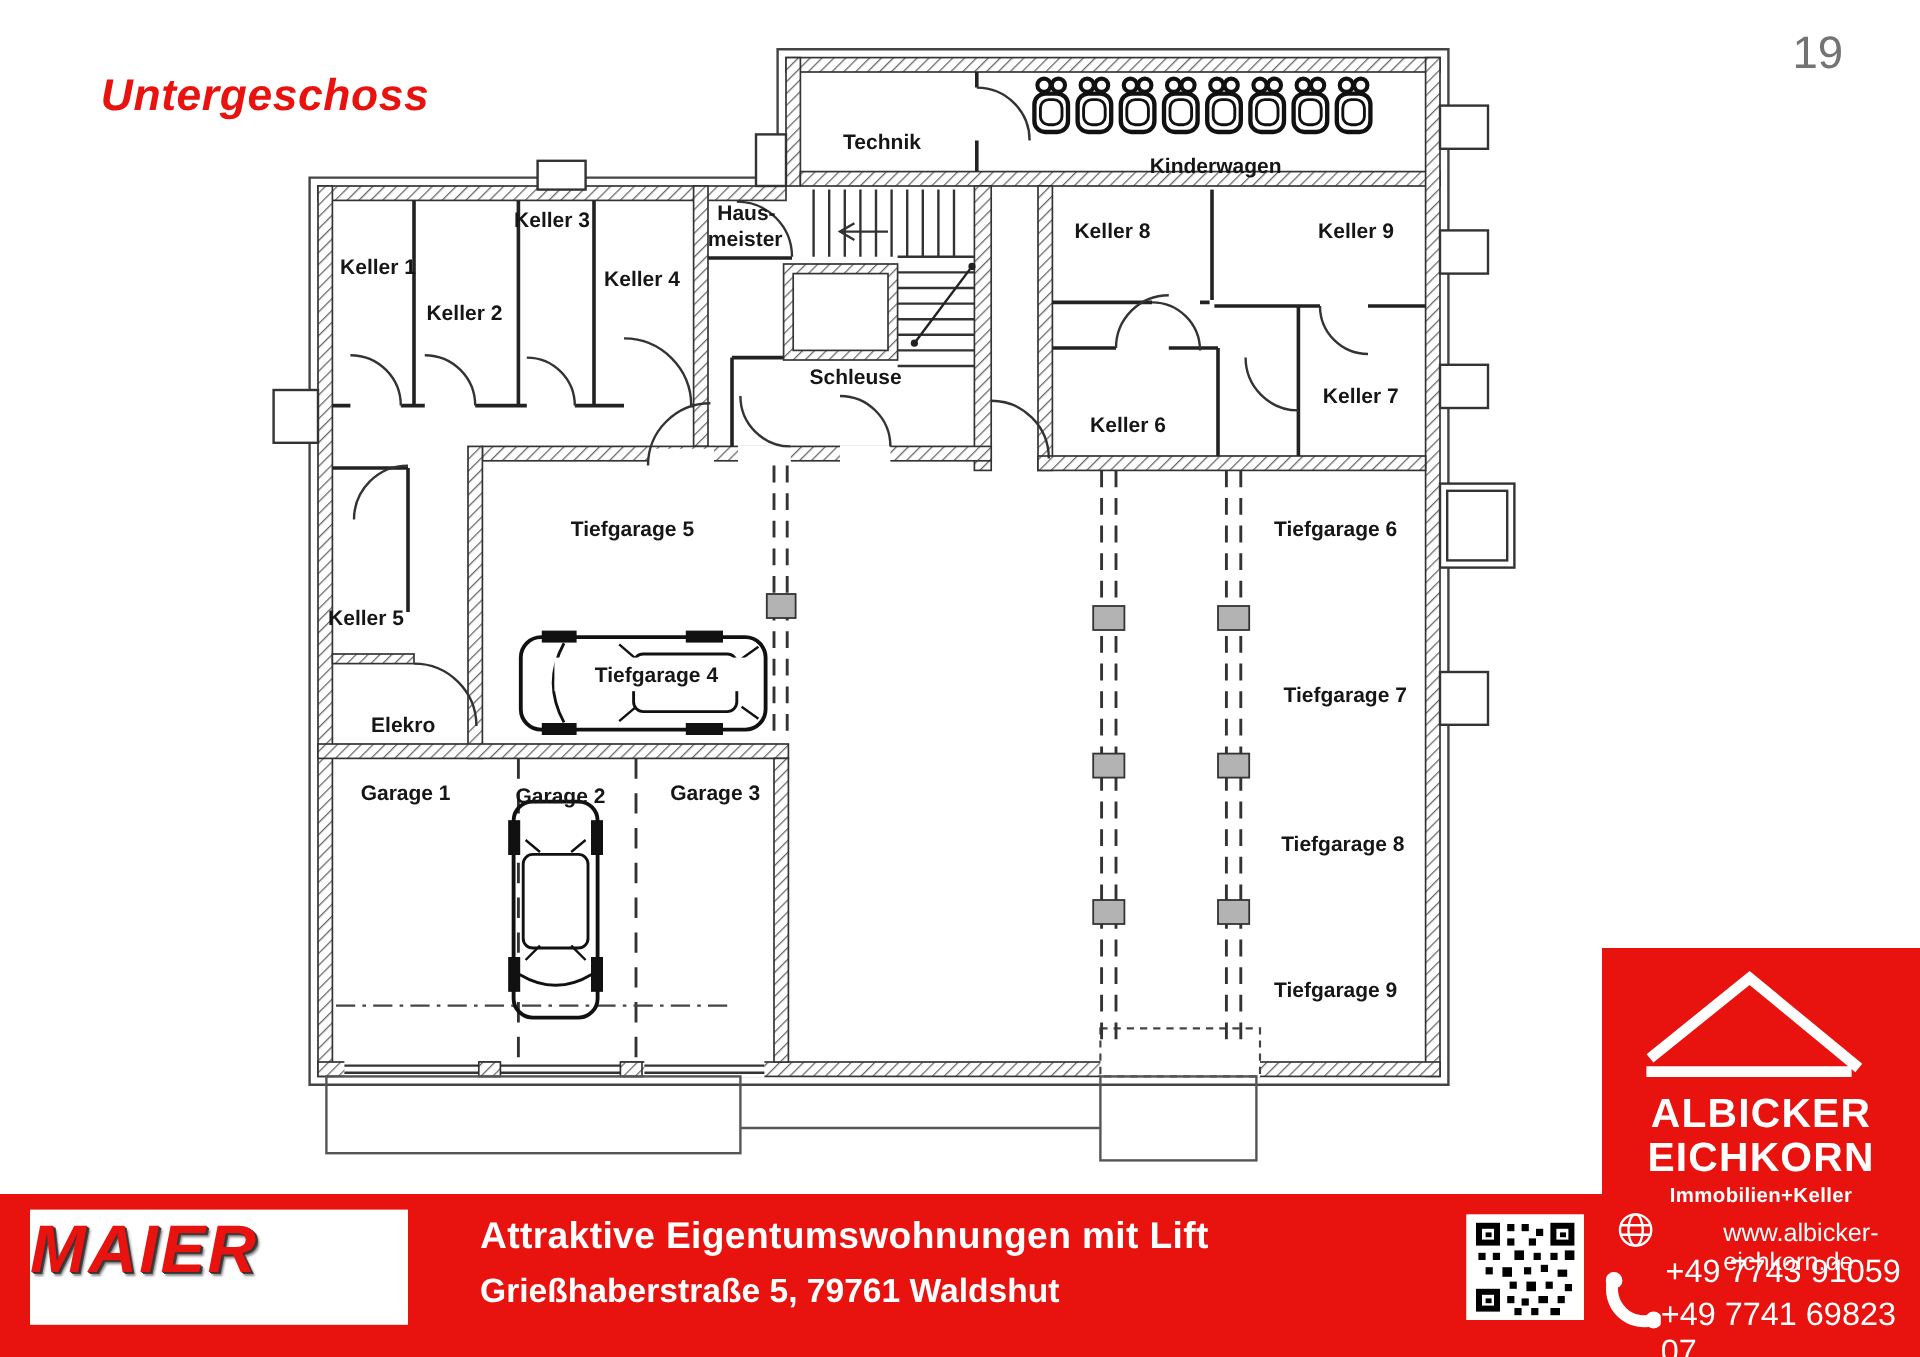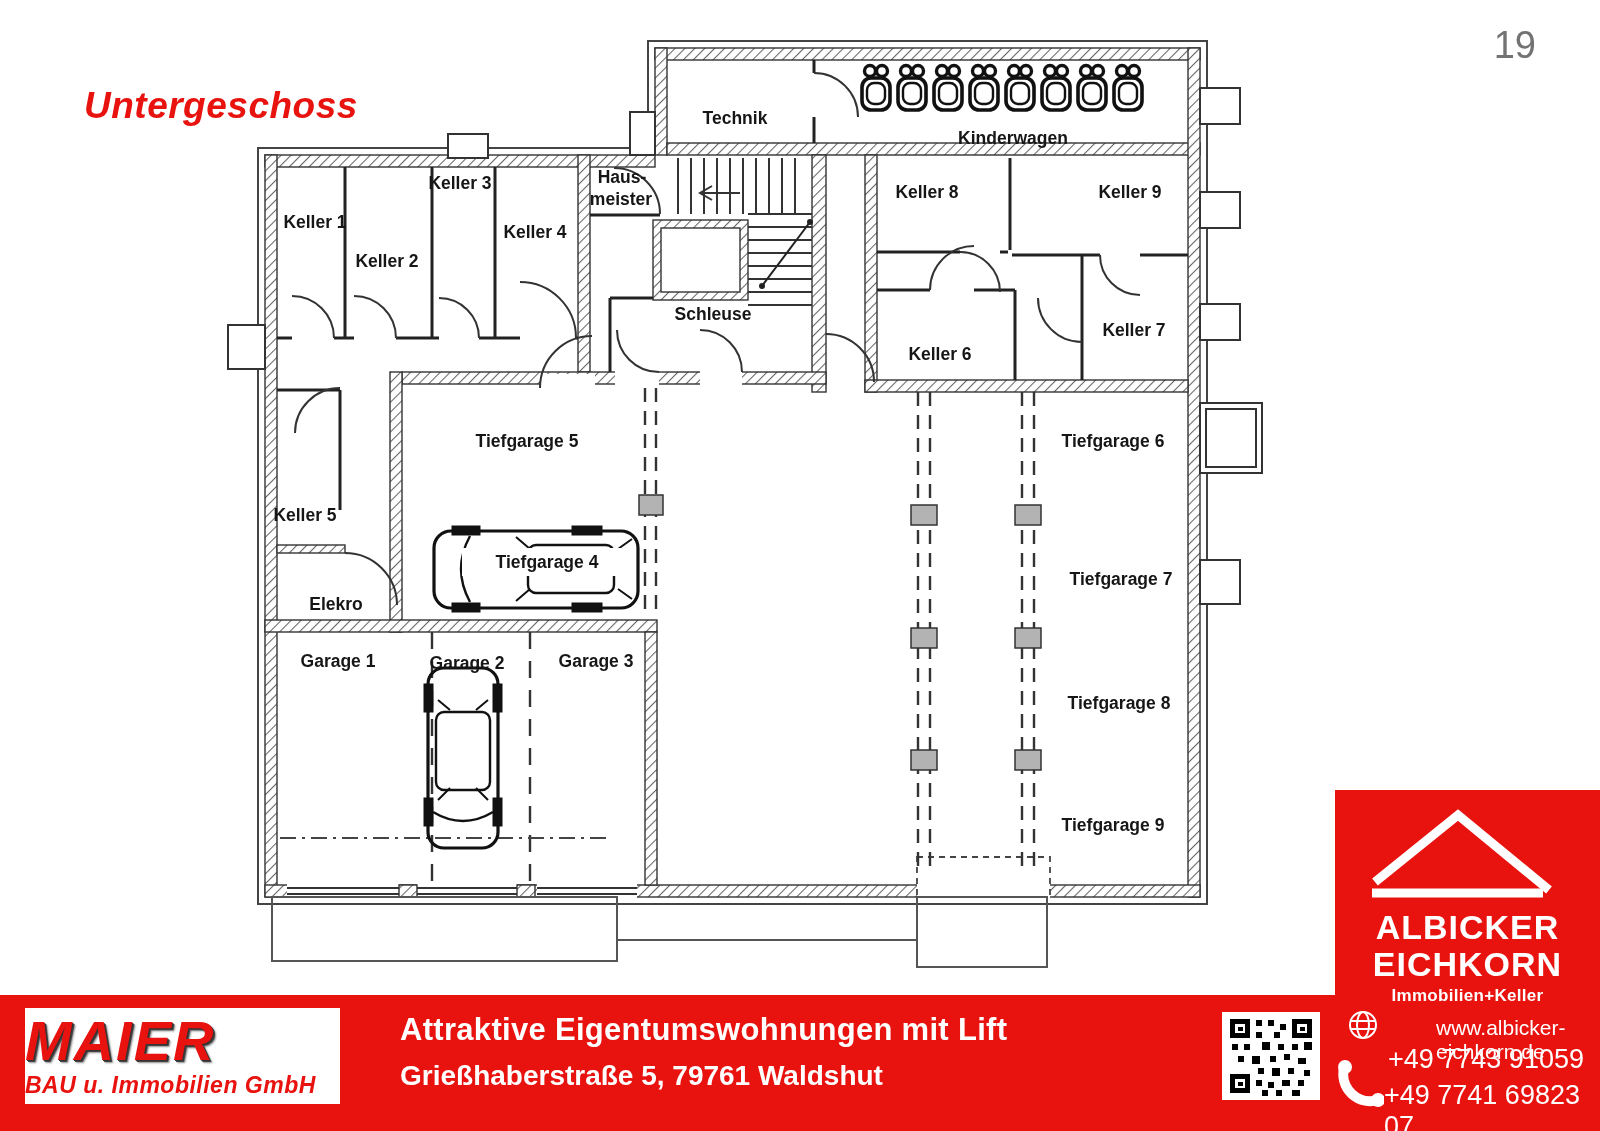--- a/index.html
+++ b/index.html
@@ -4,21 +4,21 @@
 <style>
   :root{ --red:#e8120e; }
   html,body{margin:0;padding:0;}
   body{
     width:1600px;height:1131px;position:relative;background:#fff;
     font-family:"Liberation Sans","DejaVu Sans",sans-serif;overflow:hidden;
   }
   .abs{position:absolute;}
   
   .title{
-    left:84px;top:85px;font-size:37px;font-weight:bold;font-style:italic;
+    left:84px;top:59px;font-size:37px;font-weight:bold;font-style:italic;
     color:var(--red);letter-spacing:.5px;
   }
   .pagenum{right:64px;top:24px;font-size:38px;color:#737373;}
   
   svg text{font-family:"Liberation Sans","DejaVu Sans",sans-serif;}
   .roomlbl{font-size:17.5px;font-weight:bold;fill:#161616;}
   .wall{fill:url(#hatch);stroke:#333;stroke-width:1.4;}
   .thin{stroke:#222;stroke-width:3;fill:none;}
   .door{stroke:#333;stroke-width:2;fill:none;}
   .dash{stroke:#333;stroke-width:2.4;fill:none;stroke-dasharray:14 9;}
@@ -245,21 +245,20 @@
     <text class="roomlbl" x="1121" y="585">Tiefgarage 7</text>
     <text class="roomlbl" x="1119" y="709">Tiefgarage 8</text>
     <text class="roomlbl" x="1113" y="831">Tiefgarage 9</text>
   </g>
 </svg>
 
 <div class="abs banner"></div>
 
 <div class="abs maier-box">
   <div class="maier-name">MAIER</div>
-  <div class="maier-sub">BAU u. Immobilien GmbH</div>
 </div>
 
 <div class="abs headline-wrap">
   <div class="headline">Attraktive Eigentumswohnungen mit Lift</div>
   <div class="address">Grießhaberstraße 5, 79761 Waldshut</div>
 </div>
 
 <div class="abs albicker">
   <svg width="265" height="115" viewBox="0 0 265 115">
     <polyline points="40,92 123,25 214,100" fill="none" stroke="#fff" stroke-width="9"></polyline>

